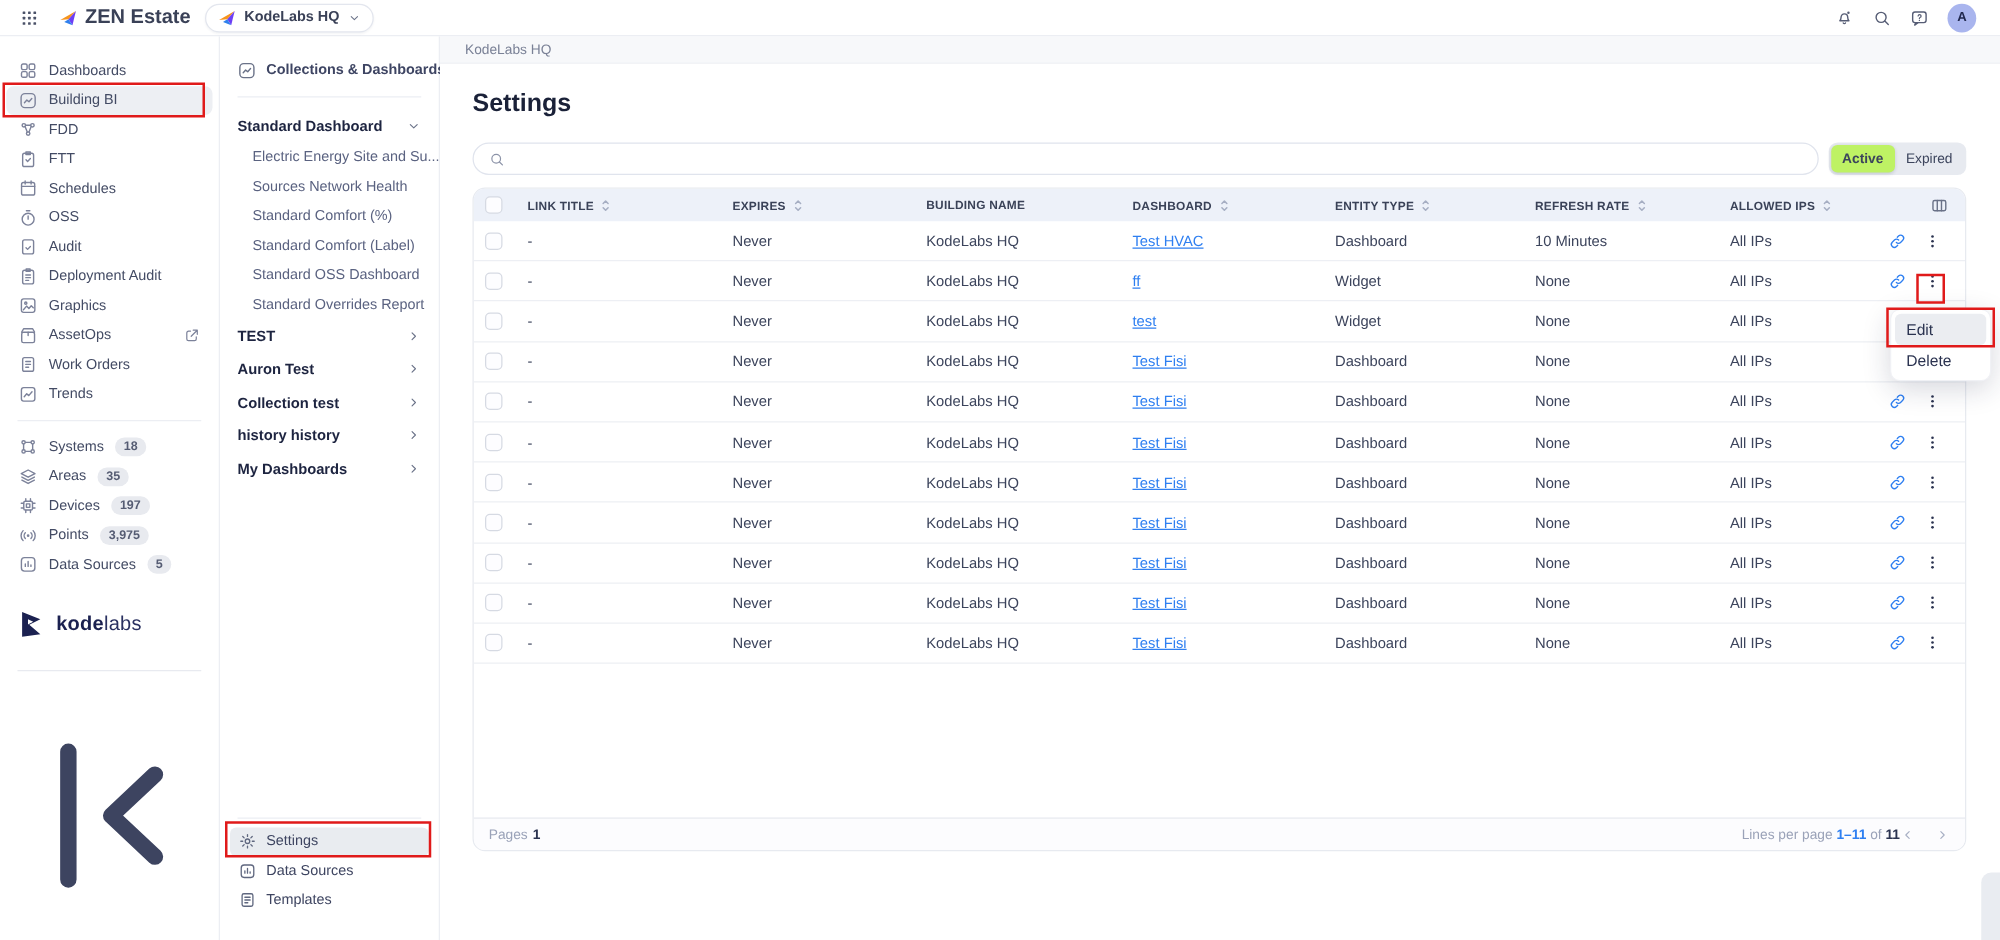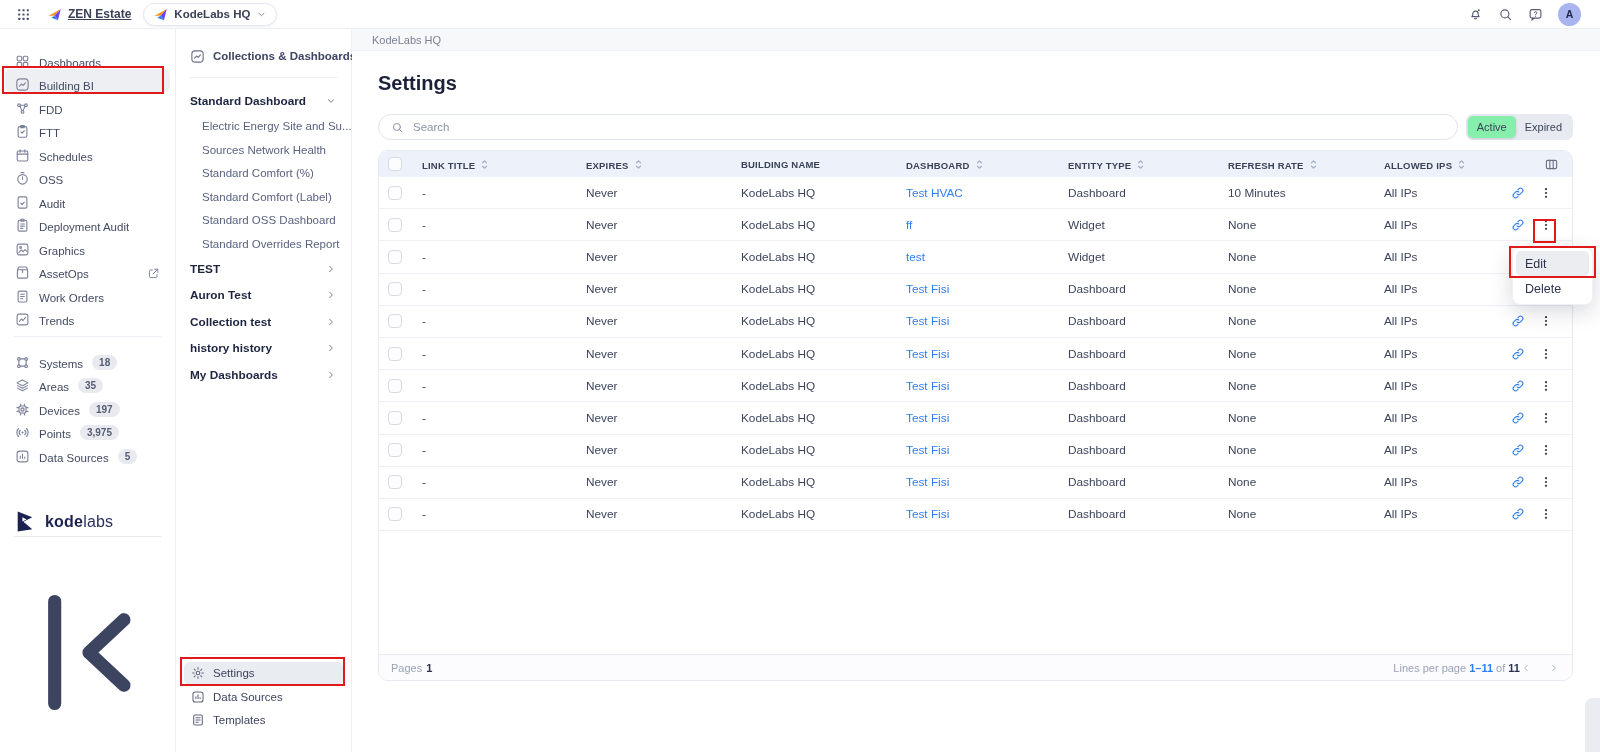--- a/index.html
+++ b/index.html
@@ -8,43 +8,43 @@
     width:1600px; height:752px; position:relative; overflow:hidden;
     background:#fff; font-family:"Liberation Sans", sans-serif; color:#3c445c;
     -webkit-font-smoothing:antialiased;
   }
   svg { display:block; }
 
   
   .topbar { position:absolute; top:0; left:0; right:0; height:29px; background:#fff;
     border-bottom:1px solid #eceef3; display:flex; align-items:center; padding:0 19px 0 16px; z-index:5; }
   .waffle { width:15px; height:15px; color:#4b5268; cursor:pointer; }
-  .brand { display:flex; align-items:center; gap:6px; margin-left:16px; font-size:12px; font-weight:700; color:#3a4157; cursor:pointer;text-decoration:underline; }
+  .brand { display:flex; align-items:center; gap:6px; margin-left:16px; font-size:16px; font-weight:700; color:#3a4157; cursor:pointer; }
   .logo16 { width:15px; height:15px; }
   .bpill { display:flex; align-items:center; gap:6px; border:1px solid #e3e6ee; border-radius:13px; height:23px;
     padding:0 9px; margin-left:12px; font-size:11.5px; font-weight:700; color:#3a4157;
     box-shadow:0 1px 2px rgba(20,30,60,.06); cursor:pointer; background:#fff; }
   .chevd { width:11px; height:11px; color:#6a7288; }
   .tb-right { margin-left:auto; display:flex; align-items:center; gap:15px; color:#565d75; }
   .tb-ic { width:15px; height:15px; cursor:pointer; }
   .avatar { width:23px; height:23px; border-radius:50%; background:#a9b5ee; color:#20284e;
     font-size:10.5px; font-weight:700; display:flex; align-items:center; justify-content:center; cursor:pointer; }
 
   
   .sidebar { position:absolute; top:29px; left:0; width:176px; bottom:0; background:#fff;
     border-right:1px solid #eceef3; padding-top:16px; }
-  .s-item { display:flex; align-items:flex-end; gap:9px; height:23.5px; padding:0 10px; margin:0 5px;
+  .s-item { display:flex; align-items:center; gap:9px; height:23.5px; padding:0 10px; margin:0 5px;
     border-radius:6px; font-size:11.5px; color:#434b64; cursor:pointer; white-space:nowrap; }
   .s-item.sel { background:#edeff3; }
   .s-item .ic { width:15px; height:15px; color:#7c829a; flex:none; }
   .badge { background:#e8eaef; border-radius:9px; font-size:10px; padding:2px 7px; color:#555c73; font-weight:600; }
   .ext { margin-left:auto; width:13px; height:13px; color:#7c829a; }
   .s-div { border-top:1px solid #eceef3; margin:9px 14px; }
   .s-bottom { position:absolute; bottom:12px; left:0; right:0; }
-  .klogo { display:flex; align-items:center; gap:7px; padding:0 13px; margin-bottom:2px; }
+  .klogo { display:flex; align-items:center; gap:7px; padding:0 13px; margin-bottom:24px; }
   .klogo .mark { width:25px; height:25px; }
   .kname { font-size:16px; color:#1b2150; letter-spacing:.2px; }
   .kname b { font-weight:800; }
   .kname .lt { font-weight:400; color:#2a3160; }
   .kdiv { border-top:1px solid #e8eaf0; margin:0 14px 10px; }
   .collapse { width:15px; height:15px; color:#3d4460; margin-left:18px; cursor:pointer; }
 
   
   .panel2 { position:absolute; top:29px; left:176px; width:176px; bottom:0; background:#fff;
     border-right:1px solid #eceef3; padding-top:16px; }
@@ -76,35 +76,35 @@
   .tab.act:after { content:""; position:absolute; left:0; right:0; bottom:0; height:3px; background:#2e7ff1; border-radius:2px; }
   .toolbar { display:flex; margin-top:19px; gap:8px; }
   .search { flex:1; height:26px; border:1px solid #e0e4ed; border-radius:14px; display:flex; align-items:center;
     gap:7px; padding:0 12px; color:#8c93a8; background:#fff; }
   .search .ic { width:13px; height:13px; flex:none; }
   .search input { border:none; outline:none; flex:1; font-size:11.5px; color:#3c445c; background:transparent;
     font-family:"Liberation Sans", sans-serif; }
   .search input::placeholder { color:#8c93a8; }
   .seg { display:flex; background:#e7eaf0; border-radius:7px; padding:2px; height:26px; font-size:11px; color:#3c445c; }
   .seg-btn { display:flex; align-items:center; padding:0 9px; border-radius:5px; cursor:pointer; }
-  .seg-btn.act { background:#86efac; box-shadow:0 1px 3px rgba(20,30,60,.16); font-weight:400; }
+  .seg-btn.act { background:#bef264; box-shadow:0 1px 3px rgba(20,30,60,.16); font-weight:700; }
 
   
   .tablewrap { margin-top:10px; border:1px solid #e7eaf0; border-radius:10px; height:531px;
     display:flex; flex-direction:column; overflow:hidden; background:#fff; }
   .gridcols { display:grid; grid-template-columns:32px 164px 155px 165px 162px 160px 156px 129px 1fr; align-items:center; }
   .thead { background:#edf1f9; height:26px; font-size:9.5px; font-weight:700; color:#3a4258; letter-spacing:.2px; flex:none; }
   .th { display:flex; align-items:flex-end; gap:5px; padding-left:11px; cursor:pointer; white-space:nowrap; }
   .sort { width:9px; height:13px; color:#a6aec3; flex:none; }
   .cols-ic { width:15px; height:15px; color:#6a7288; margin-left:auto; margin-right:13px; cursor:pointer; }
   .cbcell { padding-left:9px; }
   .cb { width:14px; height:14px; border:1.5px solid #d6dae3; border-radius:4px; background:#fdfdff; cursor:pointer; display:block; }
   .trow { height:32.2px; border-bottom:1px solid #edeff4; font-size:11.8px; color:#3c445c; flex:none; }
   .td { padding-left:11px; white-space:nowrap; overflow:hidden; }
-  .dlink { color:#2e7ff1; cursor:pointer; }
+  .dlink { color:#2e7ff1; text-decoration:underline; cursor:pointer; }
   .acts { display:flex; align-items:center; gap:14px; padding-left:9px; }
   .lnk { width:14px; height:14px; color:#2e7ff1; cursor:pointer; flex:none; }
   .keb { width:14px; height:14px; color:#2b3350; cursor:pointer; flex:none; }
   .tfoot { margin-top:auto; border-top:1px solid #e7eaf0; height:26px; display:flex; align-items:center;
     padding:12px 12px; font-size:11px; color:#9aa2b8; background:#fcfcfe; flex:none; }
   .pg-b { color:#2b3350; font-weight:700; margin-left:4px; }
   .pg-right { margin-left:auto; display:flex; align-items:center; }
   .pg-range { color:#2e7ff1; font-weight:700; }
   .pg-total { color:#2b3350; font-weight:700; }
   .pg-chevs { display:flex; gap:16px; color:#a6aec3; }
@@ -518,21 +518,20 @@
   <div class="content">
     <div class="title">Settings</div>
     <div class="toolbar">
       <div class="search">
         <span class="ic">
             <svg viewBox="0 0 24 24" fill="none" stroke="currentColor" stroke-width="1.8" stroke-linecap="round" stroke-linejoin="round" width="100%" height="100%">
               <circle cx="11" cy="11" r="6.4"></circle>
               <path d="M15.8 15.8l4.4 4.4"></path>
             </svg>
           </span>
-        <input placeholder="Search" style="">
       </div>
       <div class="seg" id="seg-filters">
           <div class="seg-btn act">Active</div>
           <div class="seg-btn">Expired</div>
         </div>
     </div>
     <div class="tablewrap">
       <div class="thead gridcols" id="thead">
           <div class="cbcell">
             <span class="cb"></span>

